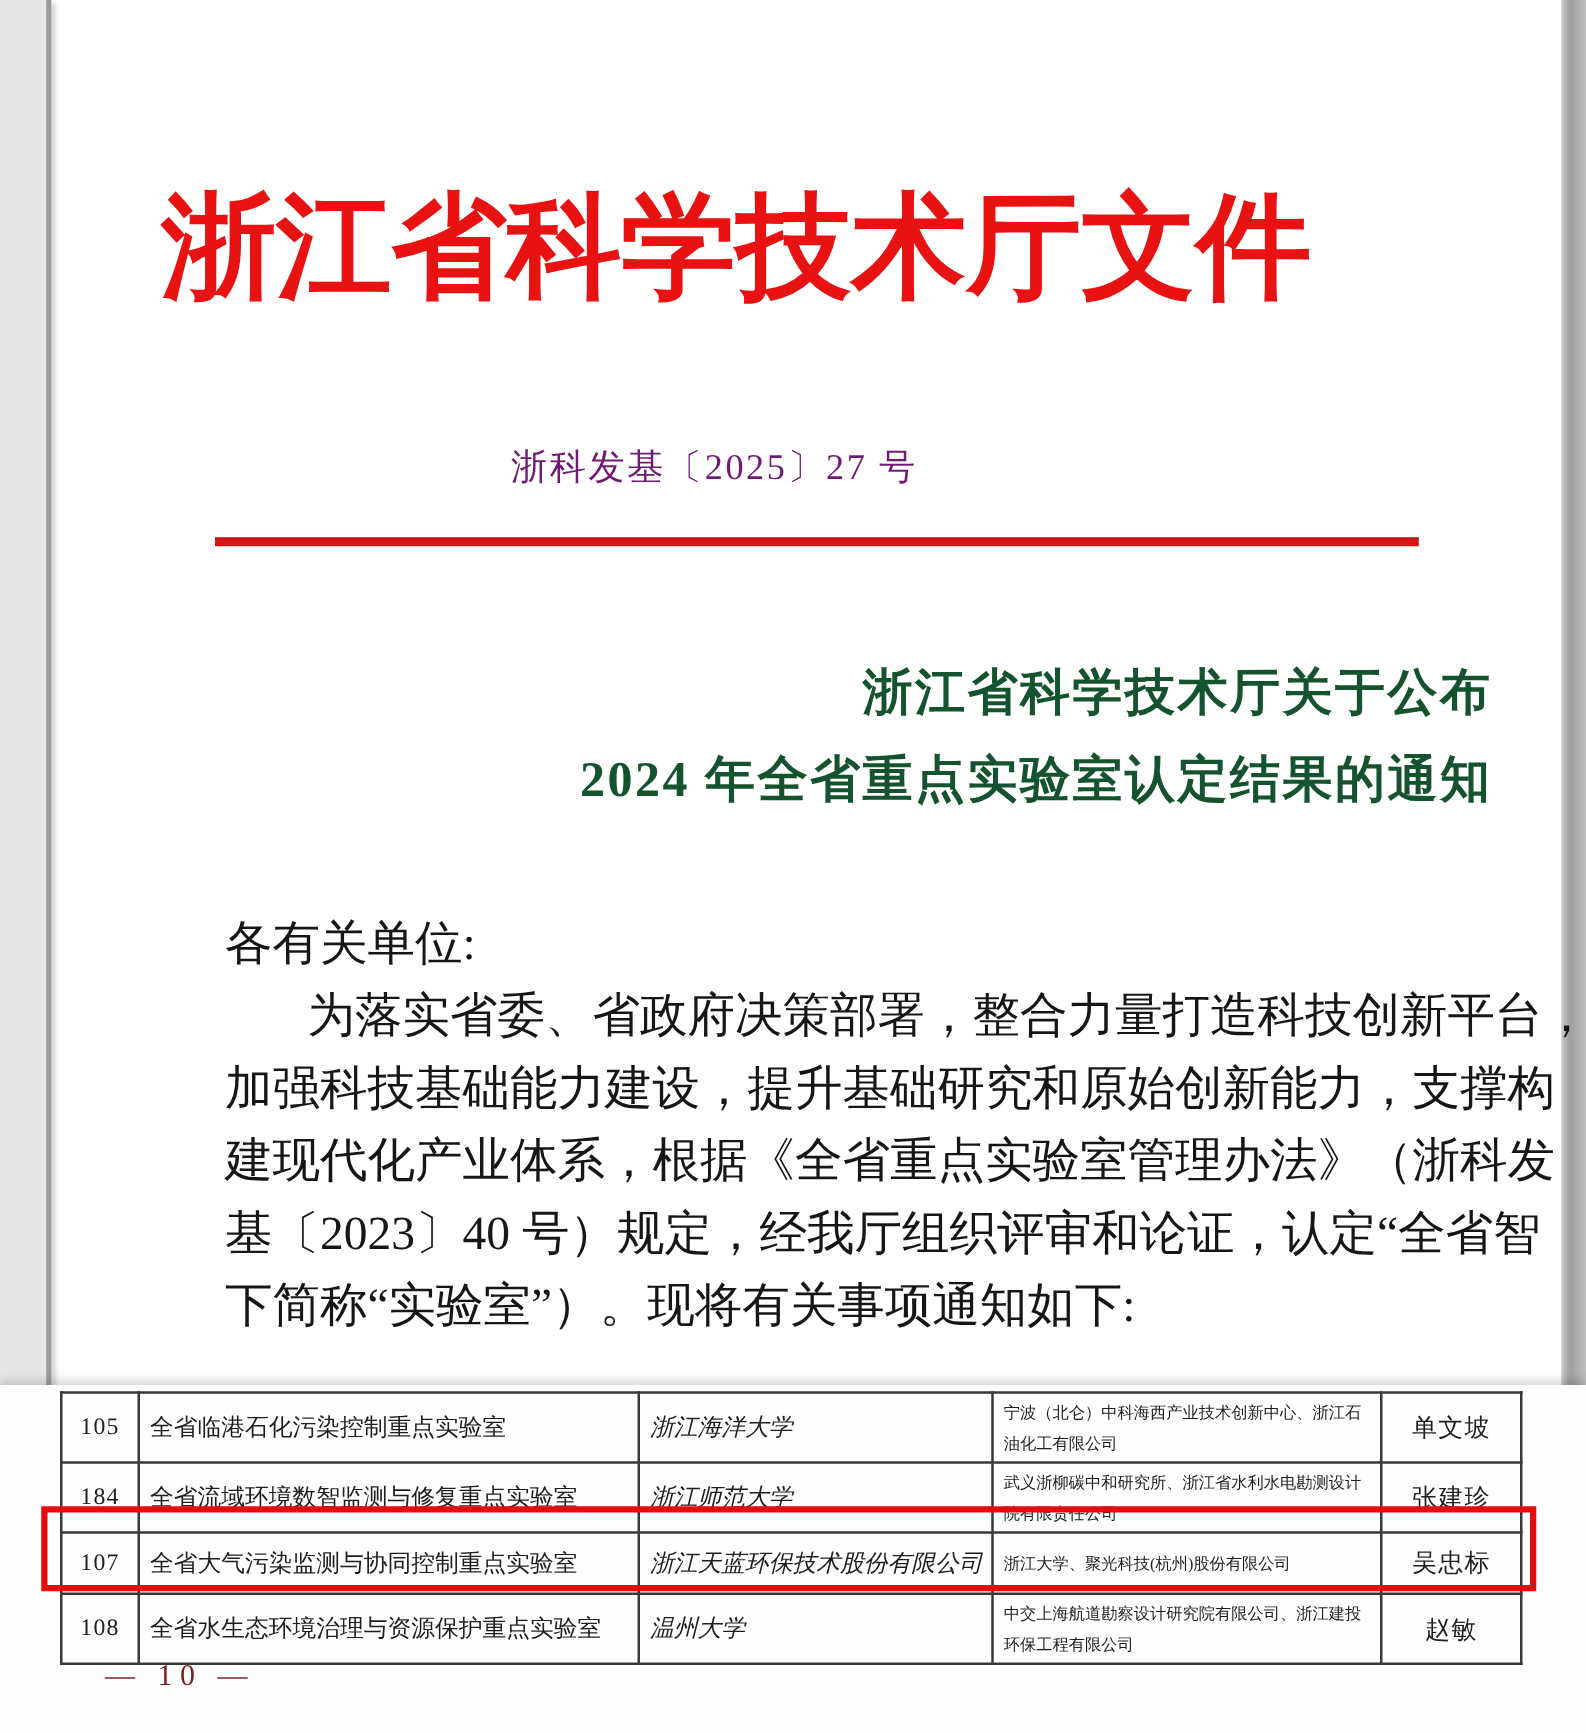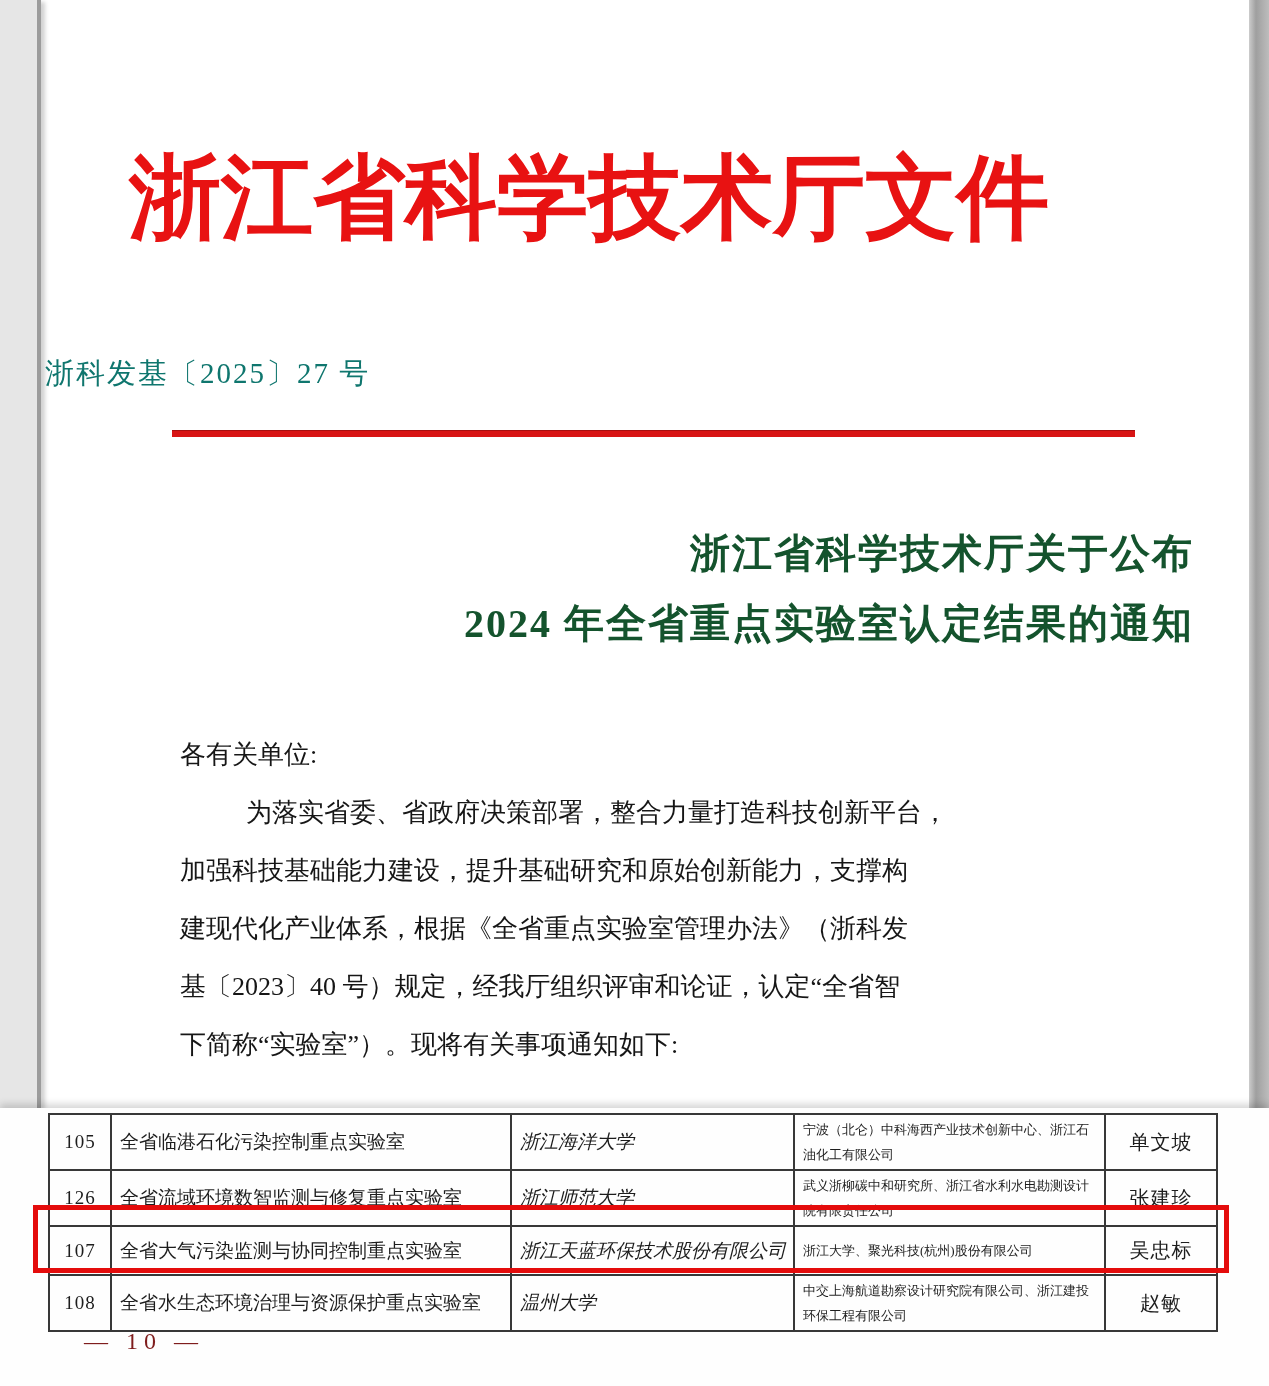--- a/index.html
+++ b/index.html
@@ -31,42 +31,42 @@
   .header-title {
     position: absolute; left: 45px; top: 146px; width: 1088px;
     text-align: center;
     font-size: 92px; font-weight: bold; line-height: 104px;
     color: #e81212;
     letter-spacing: 0px;
     white-space: nowrap;
   }
   .doc-number {
     position: absolute; left: 45px; top: 354px; width: 1053px;
-    text-align: left;
-    font-size: 29px; color: #0f766e;
+    text-align: center;
+    font-size: 29px; color: #701a75;
     letter-spacing: 2px;
   }
   .red-rule {
     position: absolute; left: 172px; top: 430px;
     width: 963px; height: 6px;
     background: #d81414;
     border-top: 1px solid #a80f0f;
   }
   .notice-title {
     position: absolute; left: 100px; width: 1094px;
     text-align: right;
     font-size: 40px; font-weight: bold; color: #14532d;
     letter-spacing: 2px;
     white-space: nowrap;
   }
   .notice-title.line1 { top: 526px; }
   .notice-title.line2 { top: 596px; }
   .body-block {
     position: absolute; left: 180px; top: 726px; width: 958px;
-    font-size: 26px; line-height: 58px; color: #161616;
+    font-size: 38px; line-height: 58px; color: #161616;
   }
   .body-block .line { white-space: nowrap; }
   .body-block .indent { text-indent: 66px; }
   
   .table-section {
     position: absolute; left: 0; top: 1108px;
     width: 1269px; height: 278px;
     background: #fefefe;
     box-shadow: 0 -4px 7px rgba(0,0,0,0.16);
   }
@@ -143,21 +143,21 @@
       </colgroup>
       <tbody>
           <tr class="r0">
     <td class="c-no">105</td>
     <td class="c-lab">全省临港石化污染控制重点实验室</td>
     <td class="c-inst">浙江海洋大学</td>
     <td class="c-part">宁波（北仑）中科海西产业技术创新中心、浙江石油化工有限公司</td>
     <td class="c-dir">单文坡</td>
   </tr>
           <tr class="r1">
-    <td class="c-no">126</td>
+    <td class="c-no">184</td>
     <td class="c-lab">全省流域环境数智监测与修复重点实验室</td>
     <td class="c-inst">浙江师范大学</td>
     <td class="c-part">武义浙柳碳中和研究所、浙江省水利水电勘测设计院有限责任公司</td>
     <td class="c-dir">张建珍</td>
   </tr>
           <tr class="r2">
     <td class="c-no">107</td>
     <td class="c-lab">全省大气污染监测与协同控制重点实验室</td>
     <td class="c-inst">浙江天蓝环保技术股份有限公司</td>
     <td class="c-part">浙江大学、聚光科技(杭州)股份有限公司</td>

